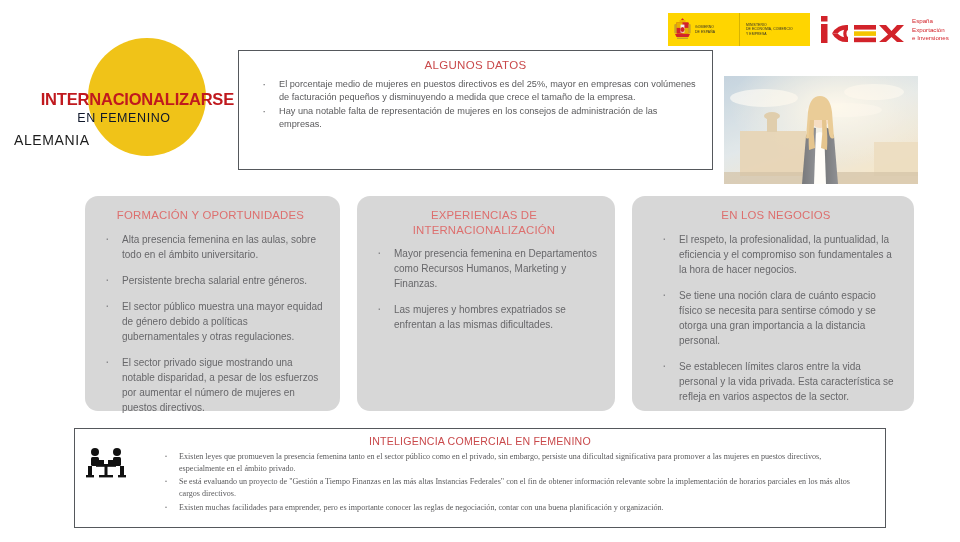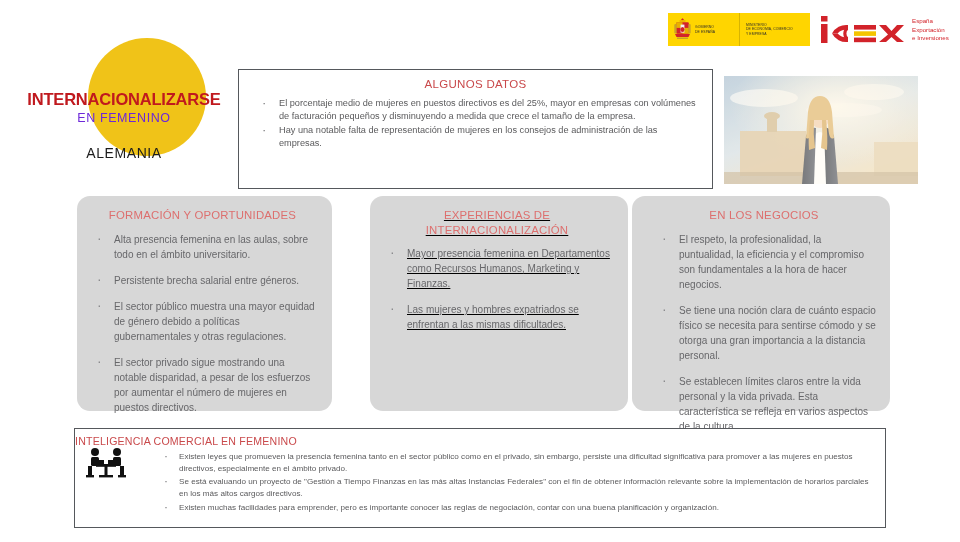--- a/index.html
+++ b/index.html
@@ -29,35 +29,35 @@
   .icex-tag { font-size: 6.2px; line-height: 1.45; color: #d2232a; }
 
   
   .title-circle {
     position: absolute; left: 88px; top: 38px;
     width: 118px; height: 118px; border-radius: 50%;
     background: #f0c318;
   }
   .title-main {
     position: absolute; left: 14px; top: 90px; width: 220px;
-    text-align: center; font-size: 16.5px; font-weight: bold;
+    text-align: right; font-size: 16.5px; font-weight: bold;
     color: #c0191e; letter-spacing: -0.2px; white-space: nowrap;
   }
   .title-sub {
     position: absolute; left: 14px; top: 111px; width: 220px;
-    text-align: center; font-size: 12.5px; color: #6d28d9; letter-spacing: .6px;
+    text-align: center; font-size: 12.5px; color: #0f172a; letter-spacing: .6px;
   }
   .title-country {
-    position: absolute; left: 14px; top: 145px; width: 220px;
-    text-align: center; font-size: 14px; color: #1c1c1c; letter-spacing: .6px;
+    position: absolute; left: 14px; top: 132px; width: 220px;
+    font-size: 14px; color: #1c1c1c; letter-spacing: .6px;
   }
 
   
   .datos-box {
-    position: absolute; left: 238px; top: 69px; width: 475px; height: 120px;
+    position: absolute; left: 238px; top: 50px; width: 475px; height: 120px;
     border: 1px solid #55585c; background: #fff; padding: 8px 12px 6px 12px;
   }
   .datos-title {
     text-align: center; color: #c9494b; font-size: 11.5px; letter-spacing: .3px; margin-bottom: 7px;
   }
   .datos-list { list-style: none; }
   .datos-list li {
     position: relative; padding-left: 28px; color: #5a5a5c;
     font-size: 9.2px; line-height: 1.42; margin-bottom: 1px;
   }
@@ -70,50 +70,50 @@
     position: absolute; left: 724px; top: 76px; width: 194px; height: 108px;
     overflow: hidden; background: #cfd6de;
   }
   .photo svg { display: block; width: 100%; height: 100%; }
 
   
   .col {
     position: absolute; top: 196px; height: 215px;
     background: #d7d7d7; border-radius: 13px; padding: 12px 14px 10px 10px;
   }
-  .col-1 { left: 77px;  width: 255px; }
-  .col-2 { left: 370px; width: 258px; text-decoration: underline; }
-  .col-3 { left: 632px; width: 258px; padding-left: 20px; }
+  .col-1 { left: 85px;  width: 255px; }
+  .col-2 { left: 357px; width: 258px; }
+  .col-3 { left: 632px; width: 282px; padding-left: 20px; }
   .col-title {
     text-align: center; color: #dd6f6e; font-size: 11.4px; line-height: 1.28;
     letter-spacing: .2px; margin-bottom: 9px;
   }
   .col ul { list-style: none; }
   .col ul li {
     position: relative; padding-left: 27px; color: #67676a;
     font-size: 10px; line-height: 1.5; margin-bottom: 11px;
   }
   .col ul li::before {
     content: "\00B7"; position: absolute; left: 10px; top: -4px; font-size: 14px; color: #8b8b8e;
   }
 
   
   .bottom-box {
     position: absolute; left: 74px; top: 428px; width: 812px; height: 100px;
     border: 1px solid #55585c; background: #fff;
   }
   .bottom-title {
-    color: #c9494b; font-size: 10.6px; letter-spacing: .2px;
+    text-align: center; color: #c9494b; font-size: 10.6px; letter-spacing: .2px;
     padding-top: 6px; margin-bottom: 4px;
   }
   .meeting-icon { position: absolute; left: 8px; top: 16px; width: 46px; height: 40px; }
   .bottom-list { list-style: none; margin-left: 82px; margin-right: 16px; }
   .bottom-list li {
     position: relative; padding-left: 22px; color: #5a5a5c;
-    font-size: 8.1px; line-height: 1.5; margin-bottom: 1px;
+    font-size: 8.1px; line-height: 1.5; margin-bottom: 1px; font-family: Liberation Serif, serif;
   }
   .bottom-list li::before {
     content: "\00B7"; position: absolute; left: 7px; top: -4px; font-size: 12px; color: #7a7a7c;
   }
 </style>
 </head>
 <body>
 
 <div class="page">
 
@@ -244,21 +244,21 @@
       <li>Mayor presencia femenina en Departamentos como Recursos Humanos, Marketing y Finanzas.</li>
       <li>Las mujeres y hombres expatriados se enfrentan a las mismas dificultades.</li>
     </ul>
   </div>
 
   <div class="col col-3">
     <div class="col-title">EN LOS NEGOCIOS</div>
     <ul>
       <li>El respeto, la profesionalidad, la puntualidad, la eficiencia y el compromiso son fundamentales a la hora de hacer negocios.</li>
       <li>Se tiene una noción clara de cuánto espacio físico se necesita para sentirse cómodo y se otorga una gran importancia a la distancia personal.</li>
-      <li>Se establecen límites claros entre la vida personal y la vida privada. Esta característica se refleja en varios aspectos de la cultura.</li>
+      <li>Se establecen límites claros entre la vida personal y la vida privada. Esta característica se refleja en varios aspectos de la sector.</li>
     </ul>
   </div>
 
   <div class="bottom-box">
     <div class="bottom-title">INTELIGENCIA COMERCIAL EN FEMENINO</div>
     <svg class="meeting-icon" viewBox="0 0 46 40">
       <circle cx="12" cy="7" r="4" fill="#111"></circle>
       <circle cx="34" cy="7" r="4" fill="#111"></circle>
       <rect x="8" y="12" width="8" height="9" rx="1.5" fill="#111"></rect>
       <rect x="30" y="12" width="8" height="9" rx="1.5" fill="#111"></rect>

